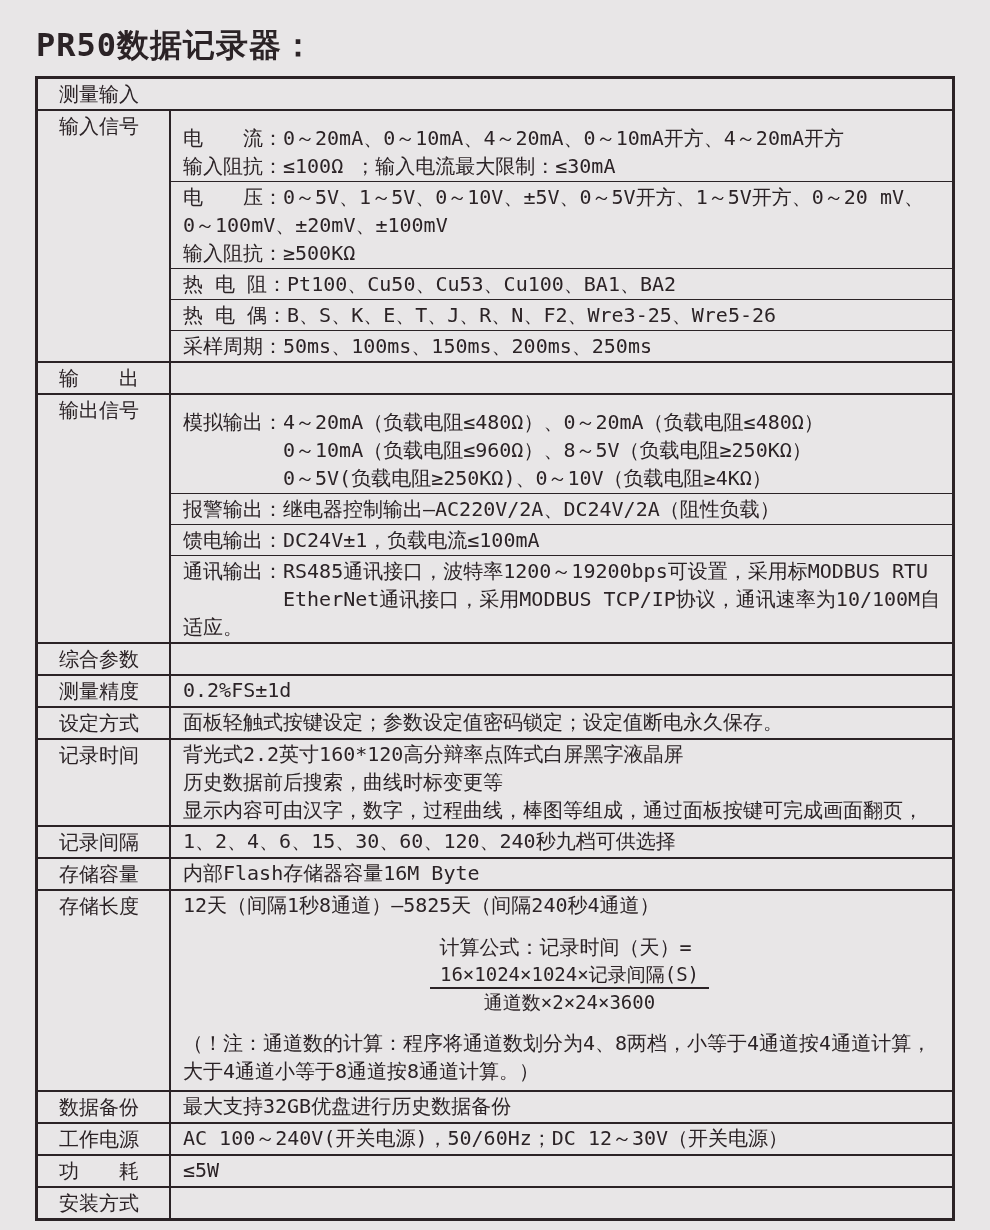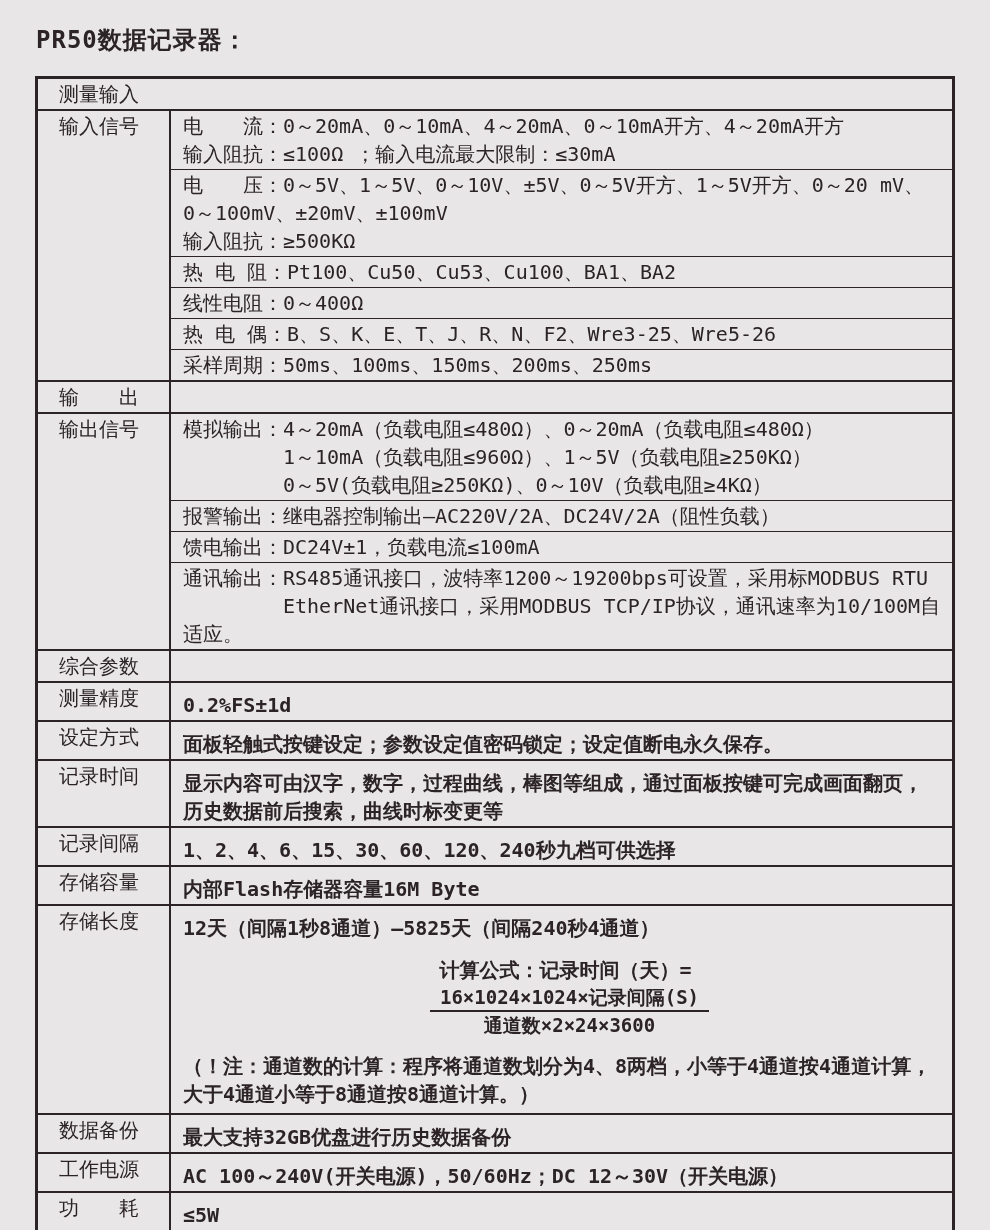--- a/index.html
+++ b/index.html
@@ -6,44 +6,44 @@
   body{
     width:990px;height:1230px;
     background:#e8e6e7;
     color:#2b2326;
     font-family:"DejaVu Sans Mono","DejaVu Sans","Liberation Sans",sans-serif;
     position:relative;
     overflow:hidden;
   }
   .page-title{
     position:absolute;left:36px;top:24px;
-    font-size:24px;font-weight:600;letter-spacing:1px;
+    font-size:32px;font-weight:600;letter-spacing:1px;
   }
   .spec-table{
     position:absolute;left:35px;top:76px;width:920px;
     border:3px solid #2b2326;
     box-sizing:border-box;
     background:#e8e6e7;
   }
   .t-row{
     display:flex;align-items:stretch;
     border-top:2px solid #2b2326;
     font-size:20px;line-height:28px;
   }
   .t-row:first-child{border-top:none;border-radius:12px;}
   .lbl{
     flex:0 0 133px;box-sizing:border-box;
     padding:1px 2px 1px 21px;
     border-right:2px solid #2b2326;
   }
   .section-full .lbl{border-right:none;flex:1;}
-  .cnt{flex:1;min-width:0;padding:8px 4px 1px 12px;box-sizing:border-box;font-weight:bold;}
+  .cnt{flex:1;min-width:0;padding:0 4px 1px 12px;box-sizing:border-box;}
   .cnt-subs{flex:1;min-width:0;padding:0;box-sizing:border-box;}
   .sub{padding:1px 4px 1px 12px;border-top:1.5px solid #2b2326;}
-  .sub:first-child{border-top:none;}
+  .sub:first-child{border-top:none;margin-top:12px;}
   .ln{white-space:pre-wrap;}
   .gap-md{height:14px;}
   .formula-row{display:flex;align-items:center;flex-direction:column;}
   .frac{
     display:inline-flex;flex-direction:column;align-items:center;
     margin-left:8px;font-size:19px;line-height:26px;text-align:center;
   }
   .frac .num{border-bottom:2px solid #2b2326;padding:0 10px;}
   .frac .den{padding:0 10px;}
   .storage-cell{padding-bottom:5px;}
@@ -68,42 +68,39 @@
       </div>
       <div class="sub">
         <div class="ln">电　　压：0～5V、1～5V、0～10V、±5V、0～5V开方、1～5V开方、0～20 mV、</div>
         <div class="ln">0～100mV、±20mV、±100mV</div>
         <div class="ln">输入阻抗：≥500KΩ</div>
       </div>
       <div class="sub">
         <div class="ln">热 电 阻：Pt100、Cu50、Cu53、Cu100、BA1、BA2</div>
       </div>
       <div class="sub">
-        <div class="ln">线性电阻：0～400Ω</div>
-      </div>
-      <div class="sub">
         <div class="ln">热 电 偶：B、S、K、E、T、J、R、N、F2、Wre3-25、Wre5-26</div>
       </div>
       <div class="sub">
         <div class="ln">采样周期：50ms、100ms、150ms、200ms、250ms</div>
       </div>
     </div>
   </div>
 
   <div class="t-row">
     <div class="lbl">输　　出</div>
     <div class="cnt"></div>
   </div>
 
   <div class="t-row">
     <div class="lbl">输出信号</div>
     <div class="cnt-subs">
       <div class="sub">
         <div class="ln">模拟输出：4～20mA（负载电阻≤480Ω）、0～20mA（负载电阻≤480Ω）</div>
-        <div class="ln">　　　　　1～10mA（负载电阻≤960Ω）、1～5V（负载电阻≥250KΩ）</div>
+        <div class="ln">　　　　　0～10mA（负载电阻≤960Ω）、8～5V（负载电阻≥250KΩ）</div>
         <div class="ln">　　　　　0～5V(负载电阻≥250KΩ)、0～10V（负载电阻≥4KΩ）</div>
       </div>
       <div class="sub">
         <div class="ln">报警输出：继电器控制输出—AC220V/2A、DC24V/2A（阻性负载）</div>
       </div>
       <div class="sub">
         <div class="ln">馈电输出：DC24V±1，负载电流≤100mA</div>
       </div>
       <div class="sub">
         <div class="ln">通讯输出：RS485通讯接口，波特率1200～19200bps可设置，采用标MODBUS RTU</div>
@@ -127,22 +124,23 @@
   <div class="t-row">
     <div class="lbl">设定方式</div>
     <div class="cnt">
       <div class="ln">面板轻触式按键设定；参数设定值密码锁定；设定值断电永久保存。</div>
     </div>
   </div>
 
   <div class="t-row">
     <div class="lbl">记录时间</div>
     <div class="cnt">
+      <div class="ln">背光式2.2英寸160*120高分辩率点阵式白屏黑字液晶屏</div>
+      <div class="ln">历史数据前后搜索，曲线时标变更等</div>
       <div class="ln">显示内容可由汉字，数字，过程曲线，棒图等组成，通过面板按键可完成画面翻页，</div>
-      <div class="ln">历史数据前后搜索，曲线时标变更等</div>
     </div>
   </div>
 
   <div class="t-row">
     <div class="lbl">记录间隔</div>
     <div class="cnt">
       <div class="ln">1、2、4、6、15、30、60、120、240秒九档可供选择</div>
     </div>
   </div>
 

